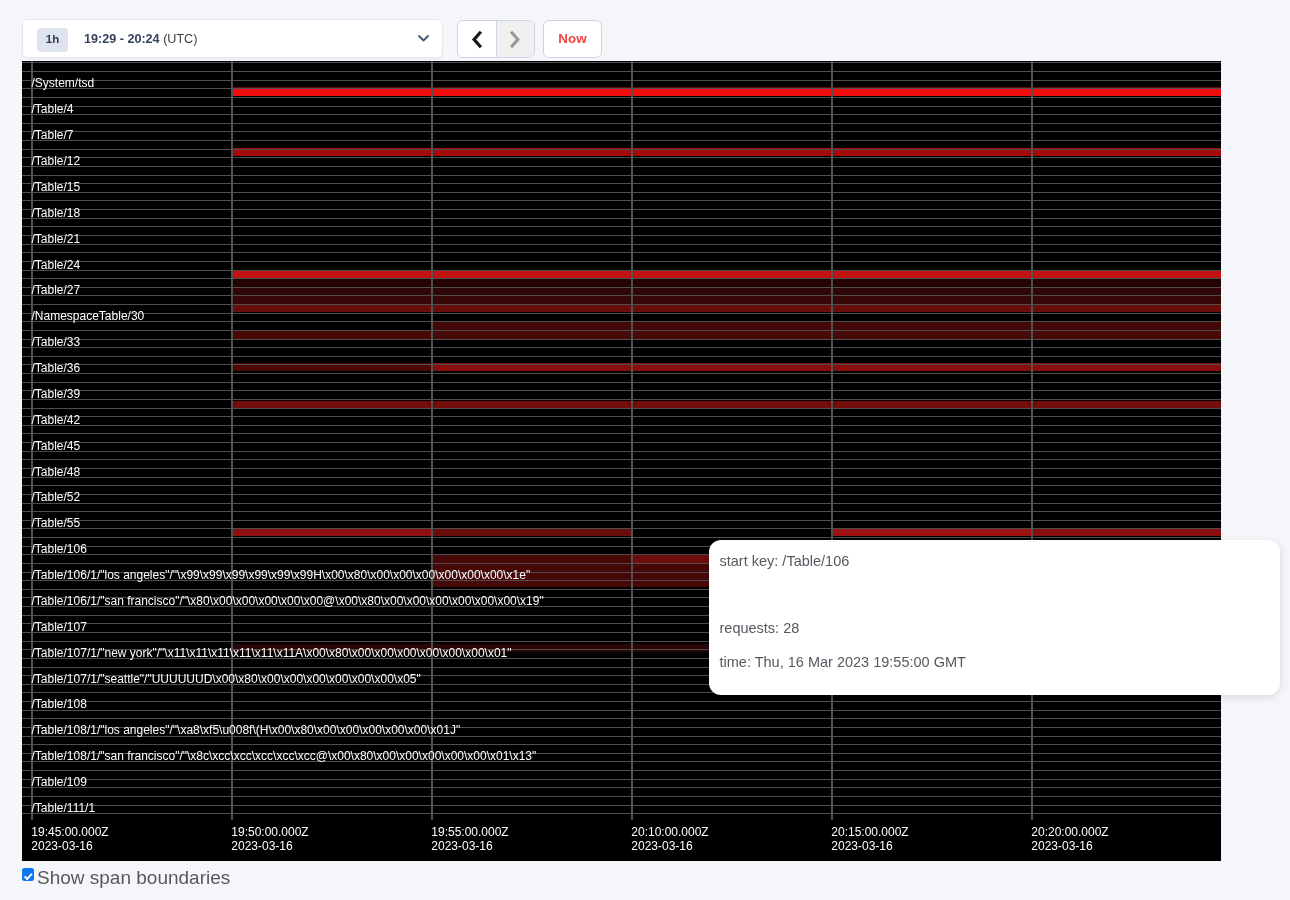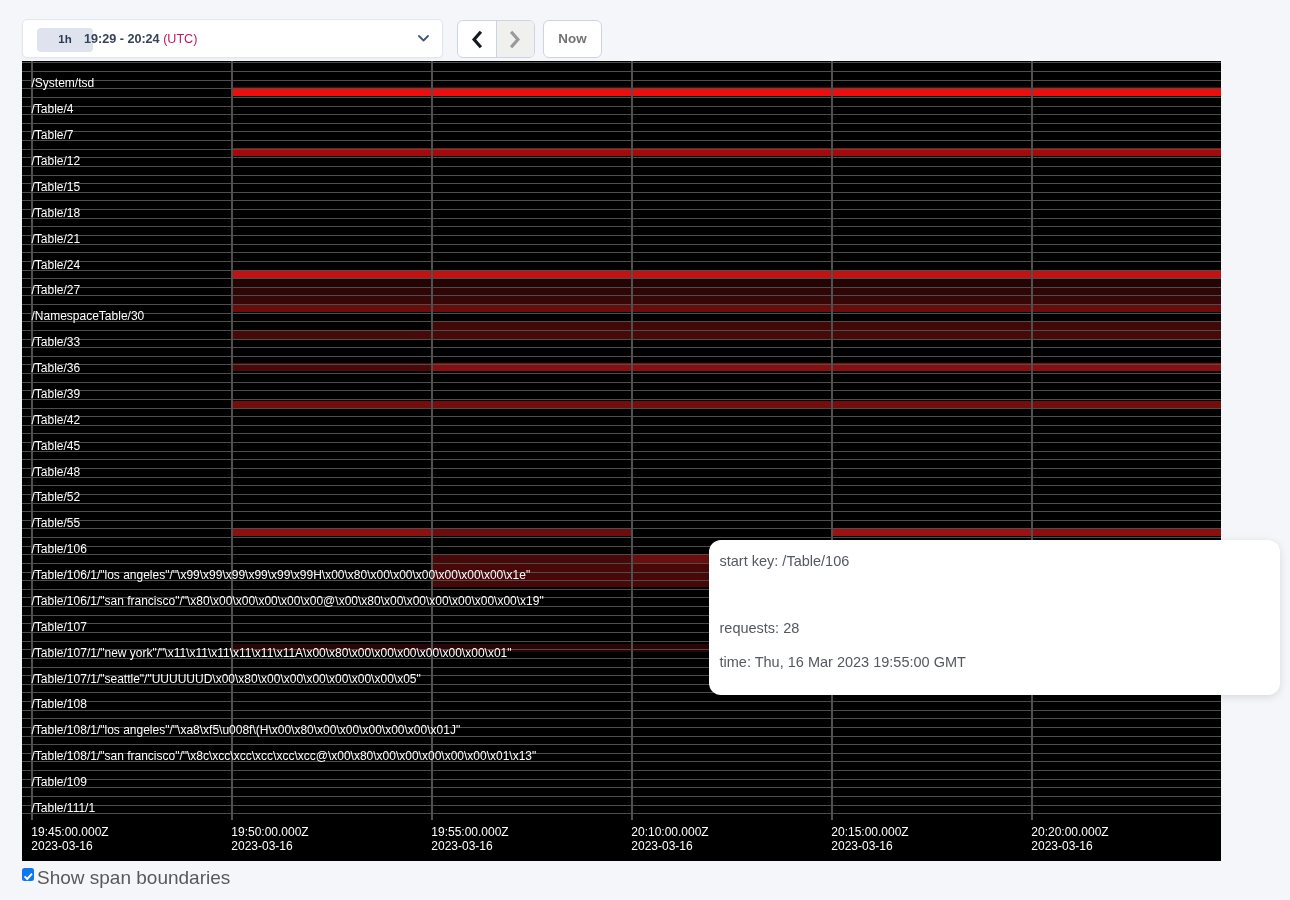--- a/index.html
+++ b/index.html
@@ -1,28 +1,28 @@
 <!DOCTYPE html>
 <html><head>
 <meta charset="utf-8">
 <style>
 * { margin:0; padding:0; box-sizing:border-box; }
 html,body { width:1290px; height:900px; background:#f5f6fa; font-family:"Liberation Sans", sans-serif; overflow:hidden; }
 .abs { position:absolute; opacity:0.999; }
 .card { left:22px; top:19px; width:421px; height:39px; background:#fff; border:1px solid #e2e6ee; border-radius:5px; box-shadow:0 1px 2px rgba(40,50,70,.05); }
-.badge { left:37px; top:28px; width:56px; height:23.5px; background:#dfe3ee; border-radius:4px; color:#2e3c52; font-size:11.5px; font-weight:bold; text-align:center; line-height:23.5px; }
+.badge { left:37px; top:28px; width:31px; height:23.5px; background:#dfe3ee; border-radius:4px; color:#2e3c52; font-size:11.5px; font-weight:bold; text-align:center; line-height:23.5px; }
 .trange { left:84px; top:20px; height:38px; line-height:38px; font-size:12.6px; color:#36435a; }
 .trange b { font-weight:bold; }
-.trange span { color:#be185d; }
+.trange span { color:#404040; }
 .caret { left:417px; top:34px; }
 .btn { top:20px; height:38px; background:#fff; border:1px solid #ccd3e2; border-radius:6px; }
 .grp { left:457px; width:78px; display:flex; }
 .grp .half { width:39px; height:36px; display:flex; align-items:center; justify-content:center; }
 .grp .half.dis { background:#f0f0ee; border-left:1px solid #ccd3e2; border-radius:0 5px 5px 0; }
-.now { left:543px; width:59px; color:#737373; font-size:13.4px; font-weight:bold; text-align:center; line-height:36px; }
+.now { left:543px; width:59px; color:#ef4444; font-size:13.4px; font-weight:bold; text-align:center; line-height:36px; }
 .tooltip { left:709px; top:539.5px; width:571px; height:155px; background:#fff; border-radius:12px; box-shadow:0 2px 8px rgba(0,0,0,.12); color:#54595f; font-size:14.5px; }
 .tooltip div { position:absolute; left:10.5px; white-space:nowrap; }
 .cbrow { left:21.5px; top:868px; width:400px; height:14px; }
 .cbox { left:0; top:0; width:12.5px; height:12.5px; background:#0d76f2; border-radius:2.5px; }
 .cblab { left:15.5px; top:-1.5px; font-size:19px; color:#595959; }
 </style>
 </head>
 <body>
 <div class="abs card"></div>
 <div class="abs badge">1h</div>

